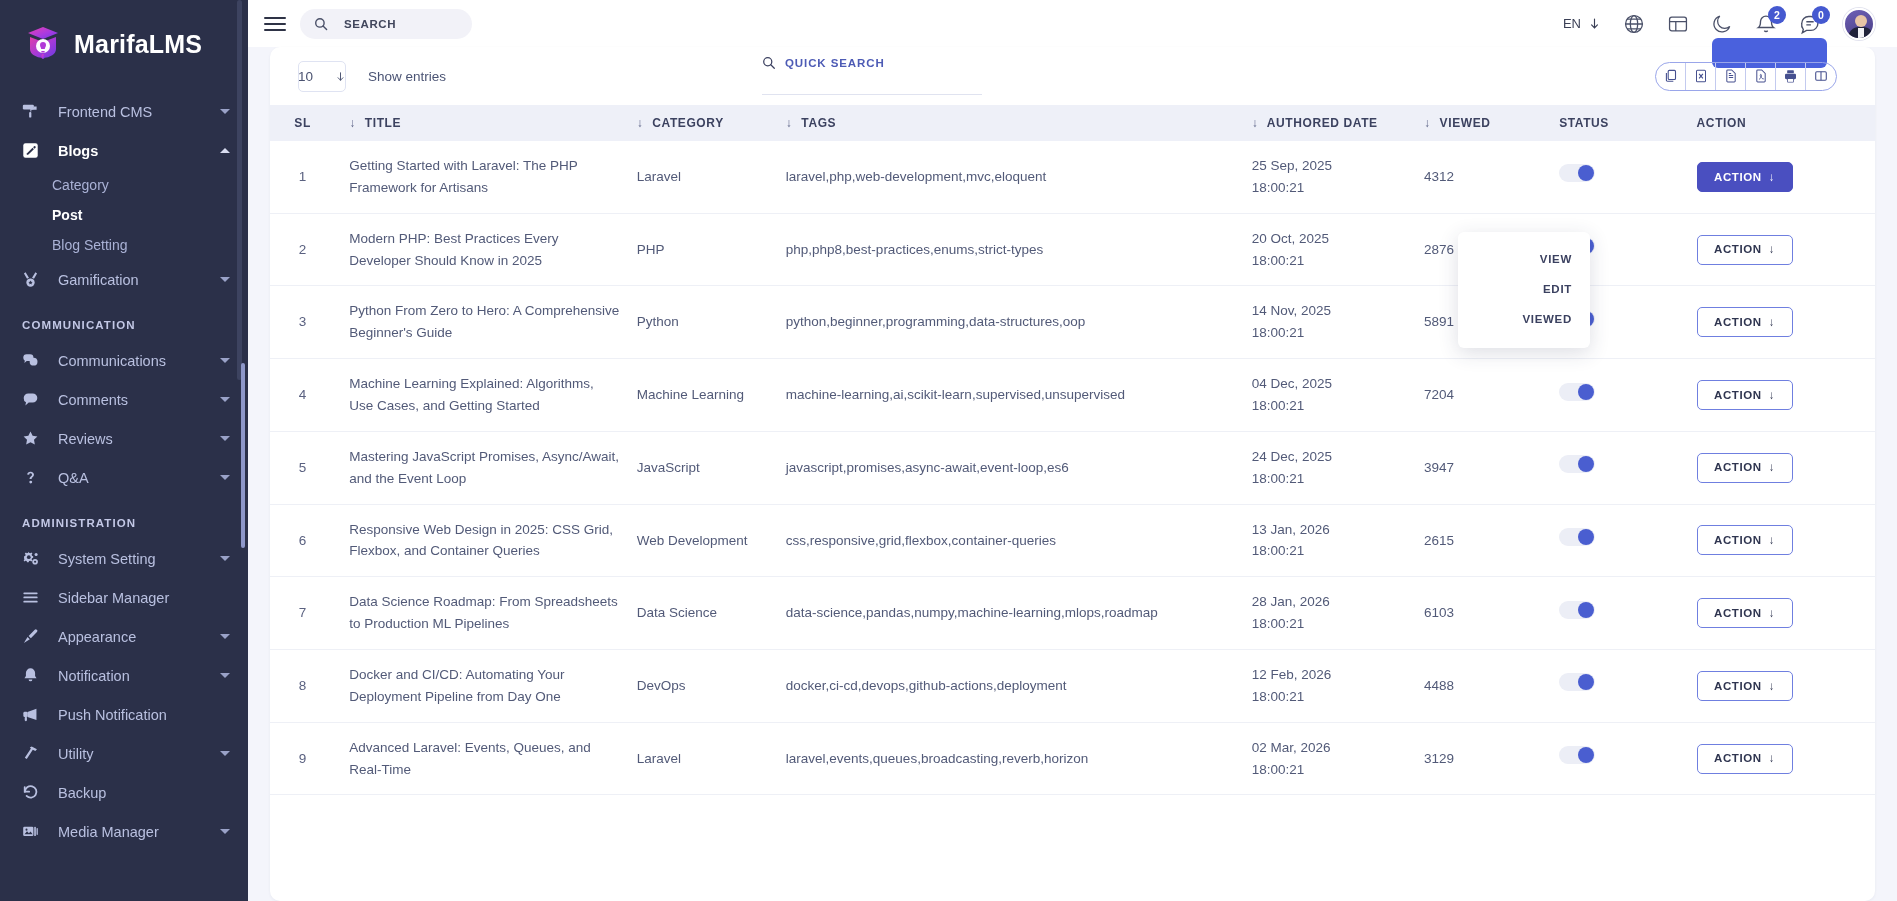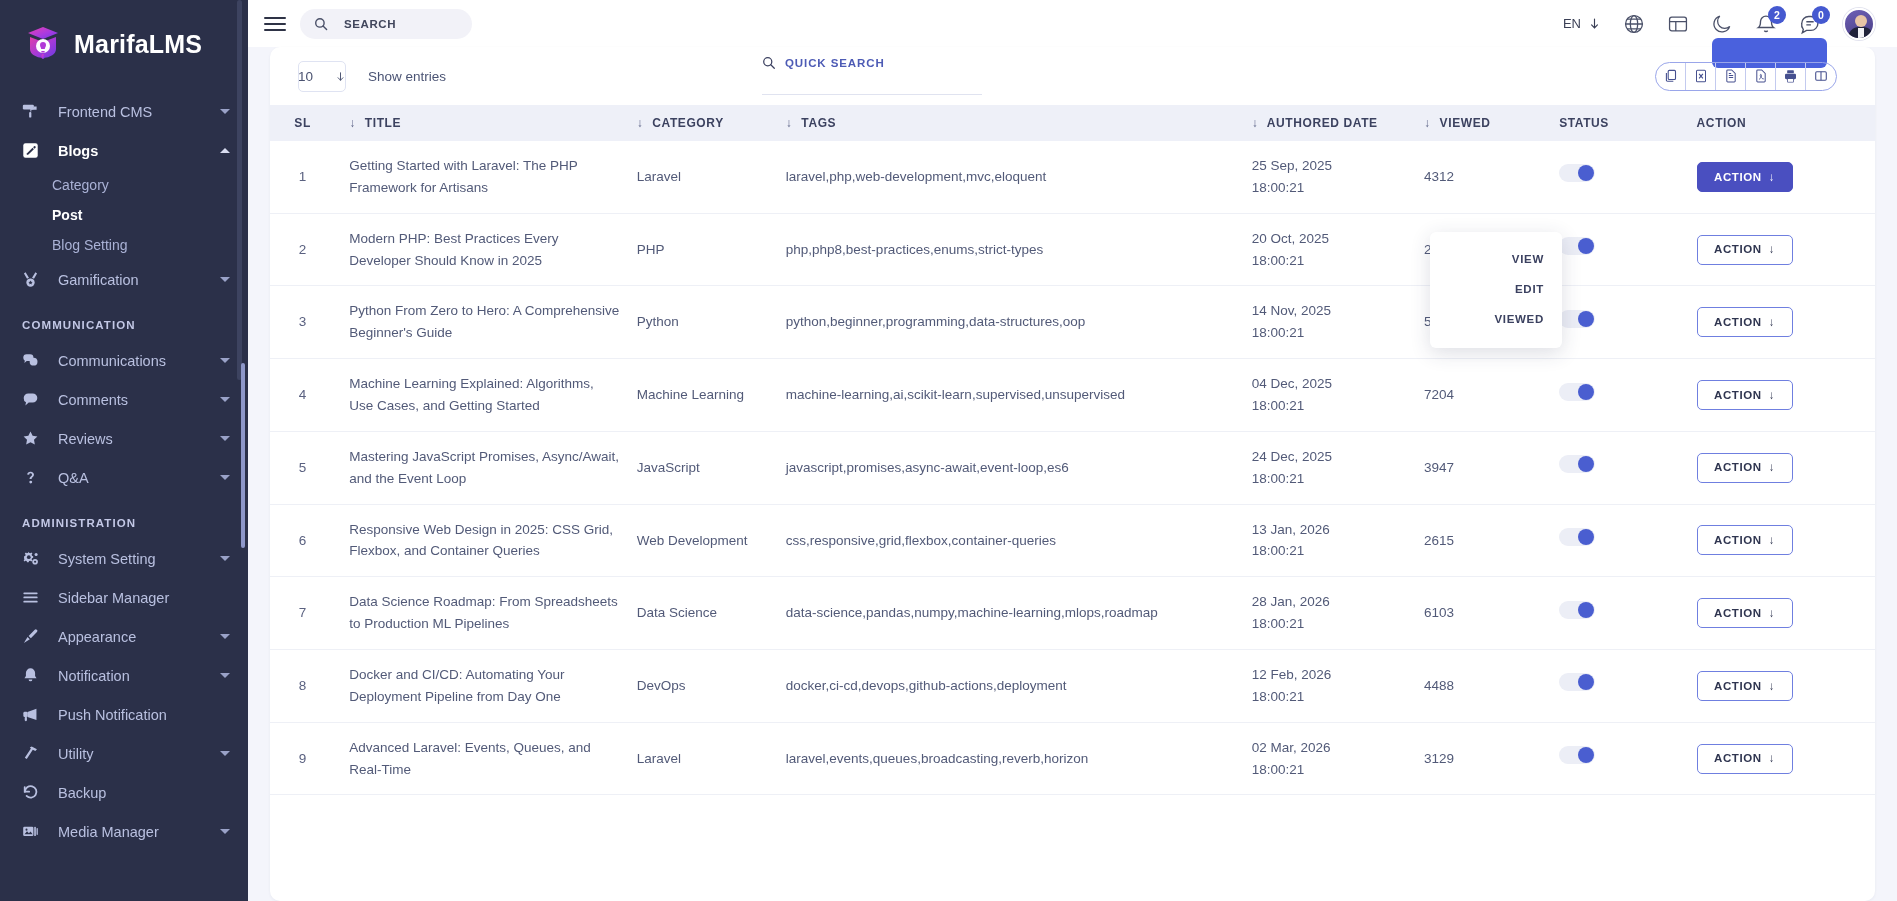--- a/index.html
+++ b/index.html
@@ -179,21 +179,21 @@
   .action-btn {
     width: 96px; height: 30px; border-radius: 5px;
     display: inline-flex; align-items: center; justify-content: center; gap: 7px;
     font-size: 11.5px; font-weight: bold; letter-spacing: .6px; cursor: pointer;
     border: 1px solid #6f7fe0; color: #2f3550; background: #ffffff;
   }
   .action-btn.primary { background: #4a4fc0; border-color: #4a4fc0; color: #ffffff; }
 
   
   .action-menu {
-    position: absolute; left: 1160px; top: 185px; width: 132px;
+    position: absolute; left: 1188px; top: 185px; width: 132px;
     background: #ffffff; border-radius: 6px; padding: 12px 0 14px 0;
     box-shadow: 0 5px 20px rgba(45,50,90,.16); z-index: 40;
   }
   .action-menu div {
     font-size: 11.5px; font-weight: bold; letter-spacing: .7px; color: #3b4160;
     text-align: right; padding: 9px 18px 9px 0; cursor: pointer;
   }
   svg { display: block; }
 </style>
 </head>

